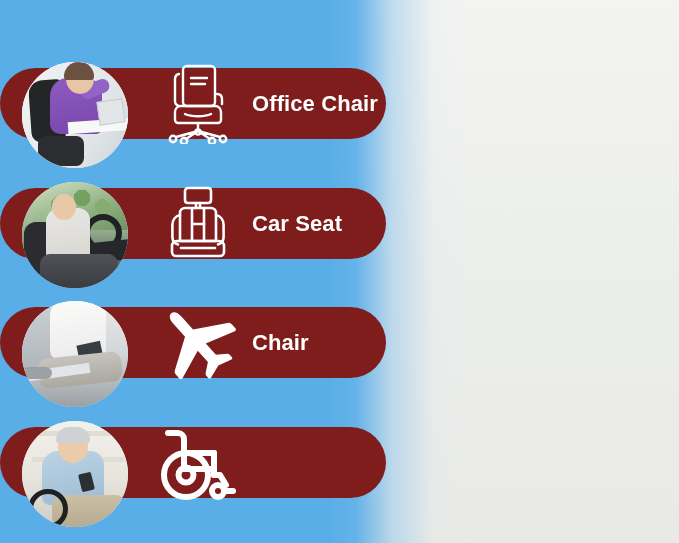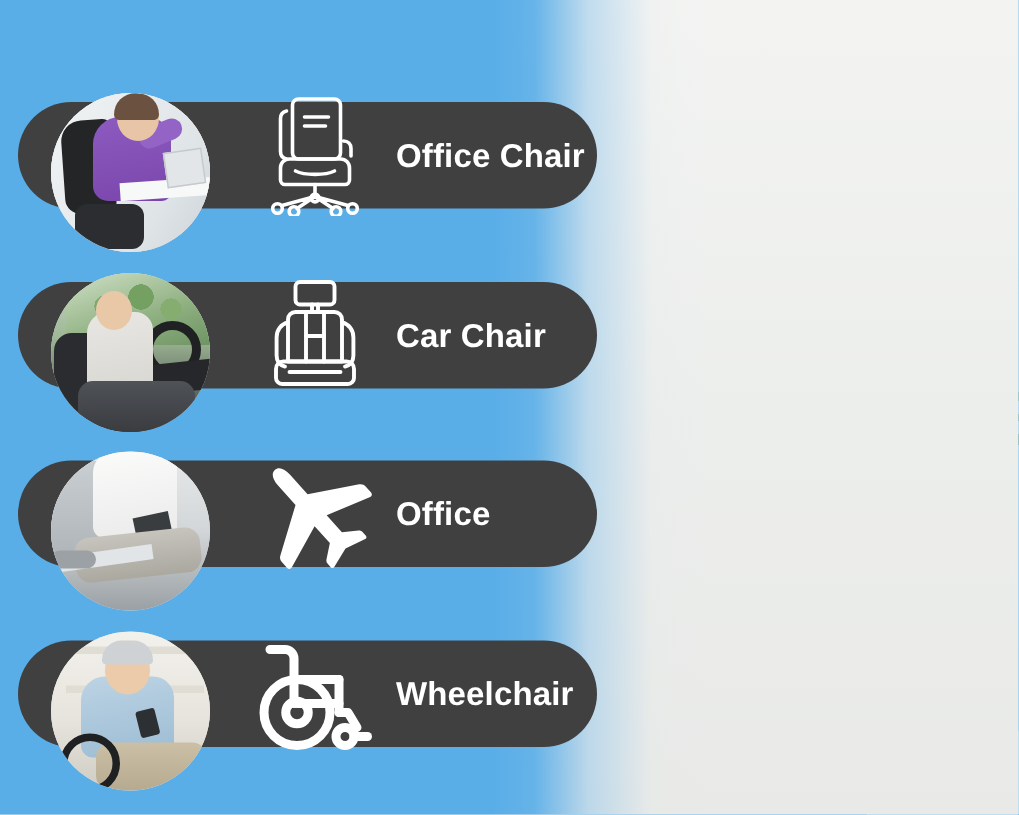--- a/index.html
+++ b/index.html
@@ -310,24 +310,24 @@
     letter-spacing: -0.2px;
     white-space: nowrap;
     z-index: 60;
   }
 
   
   .rows { position: absolute; left: 0; top: 0; z-index: 55; }
 
   .pill {
     position: absolute;
-    left: 12px;
+    left: 0;
     width: 386px;
     height: 71px;
-    background: #404040;
+    background: #7f1d1d;
     border-radius: 47px;
     display: flex;
     align-items: center;
   }
   .pill-1 { top: 68px; }
   .pill-2 { top: 188px; }
   .pill-3 { top: 307px; }
   .pill-4 { top: 427px; }
 
   .photo-circle {
@@ -534,42 +534,42 @@
           <path d="M33 19v5M37 19v5"></path>
           <path d="M22 24h26c2.8 0 5 2.2 5 5v28H17V29c0-2.8 2.2-5 5-5z"></path>
           <path d="M29 24v33M41 24v33"></path>
           <path d="M29 40h12"></path>
           <path d="M17 31c-4.6 1-7.6 5-7.6 10v12c0 3.6 2 6.4 5.6 7.4"></path>
           <path d="M53 31c4.6 1 7.6 5 7.6 10v12c0 3.6-2 6.4-5.6 7.4"></path>
           <path d="M14 57h42c3 0 5 2 5 5v6c0 2.2-1.8 4-4 4H13c-2.2 0-4-1.8-4-4v-6c0-3 2-5 5-5z"></path>
           <path d="M18 64h34"></path>
         </svg>
       </div>
-      <div class="pill-label">Car Chair</div>
+      <div class="pill-label">Car Seat</div>
     </div>
 
     <div class="pill pill-3">
       <div class="photo-circle">
         <div class="pc-inner sc3">
           <div class="seatback"></div>
           <div class="pax"></div>
           <div class="tablet"></div>
           <div class="lap2"></div>
           <div class="tray"></div>
           <div class="armrest"></div>
         </div>
       </div>
       <div class="icon-wrap">
         <svg width="88" height="84" viewBox="0 0 88 84" fill="#ffffff">
           <g transform="rotate(-42 44 42)">
             <path d="M44 2c3.4 0 5.4 3.6 5.4 9.2v17.4l30 18.2c1.4.8 2.2 2.3 2.2 3.9v5.4c0 1.3-1.2 2.2-2.4 1.8L49.4 47.6v15.2l9 6.6c.8.6 1.3 1.5 1.3 2.5v3.4c0 .9-.9 1.6-1.8 1.3L44 72.4l-13.9 4.2c-.9.3-1.8-.4-1.8-1.3v-3.4c0-1 .5-1.9 1.3-2.5l9-6.6V47.6L8.8 57.9c-1.2.4-2.4-.5-2.4-1.8v-5.4c0-1.6.8-3.1 2.2-3.9l30-18.2V11.2C38.6 5.6 40.6 2 44 2z"></path>
           </g>
         </svg>
       </div>
-      <div class="pill-label">Office</div>
+      <div class="pill-label">Chair</div>
     </div>
 
     <div class="pill pill-4">
       <div class="photo-circle">
         <div class="pc-inner sc4">
           <div class="shelf"></div>
           <div class="shelf2"></div>
           <div class="cardi"></div>
           <div class="head4"></div>
           <div class="hair4"></div>
@@ -584,17 +584,16 @@
           <path d="M28 30h30"></path>
           <path d="M58 30v22"></path>
           <path d="M30 46h28"></path>
           <circle cx="30" cy="52" r="22"></circle>
           <circle cx="30" cy="52" r="7.5"></circle>
           <path d="M58 52h6l6 10"></path>
           <circle cx="62" cy="68" r="6"></circle>
           <path d="M68 68h9"></path>
         </svg>
       </div>
-      <div class="pill-label">Wheelchair</div>
     </div>
 
   </div>
 </div>
 
 </body></html>

